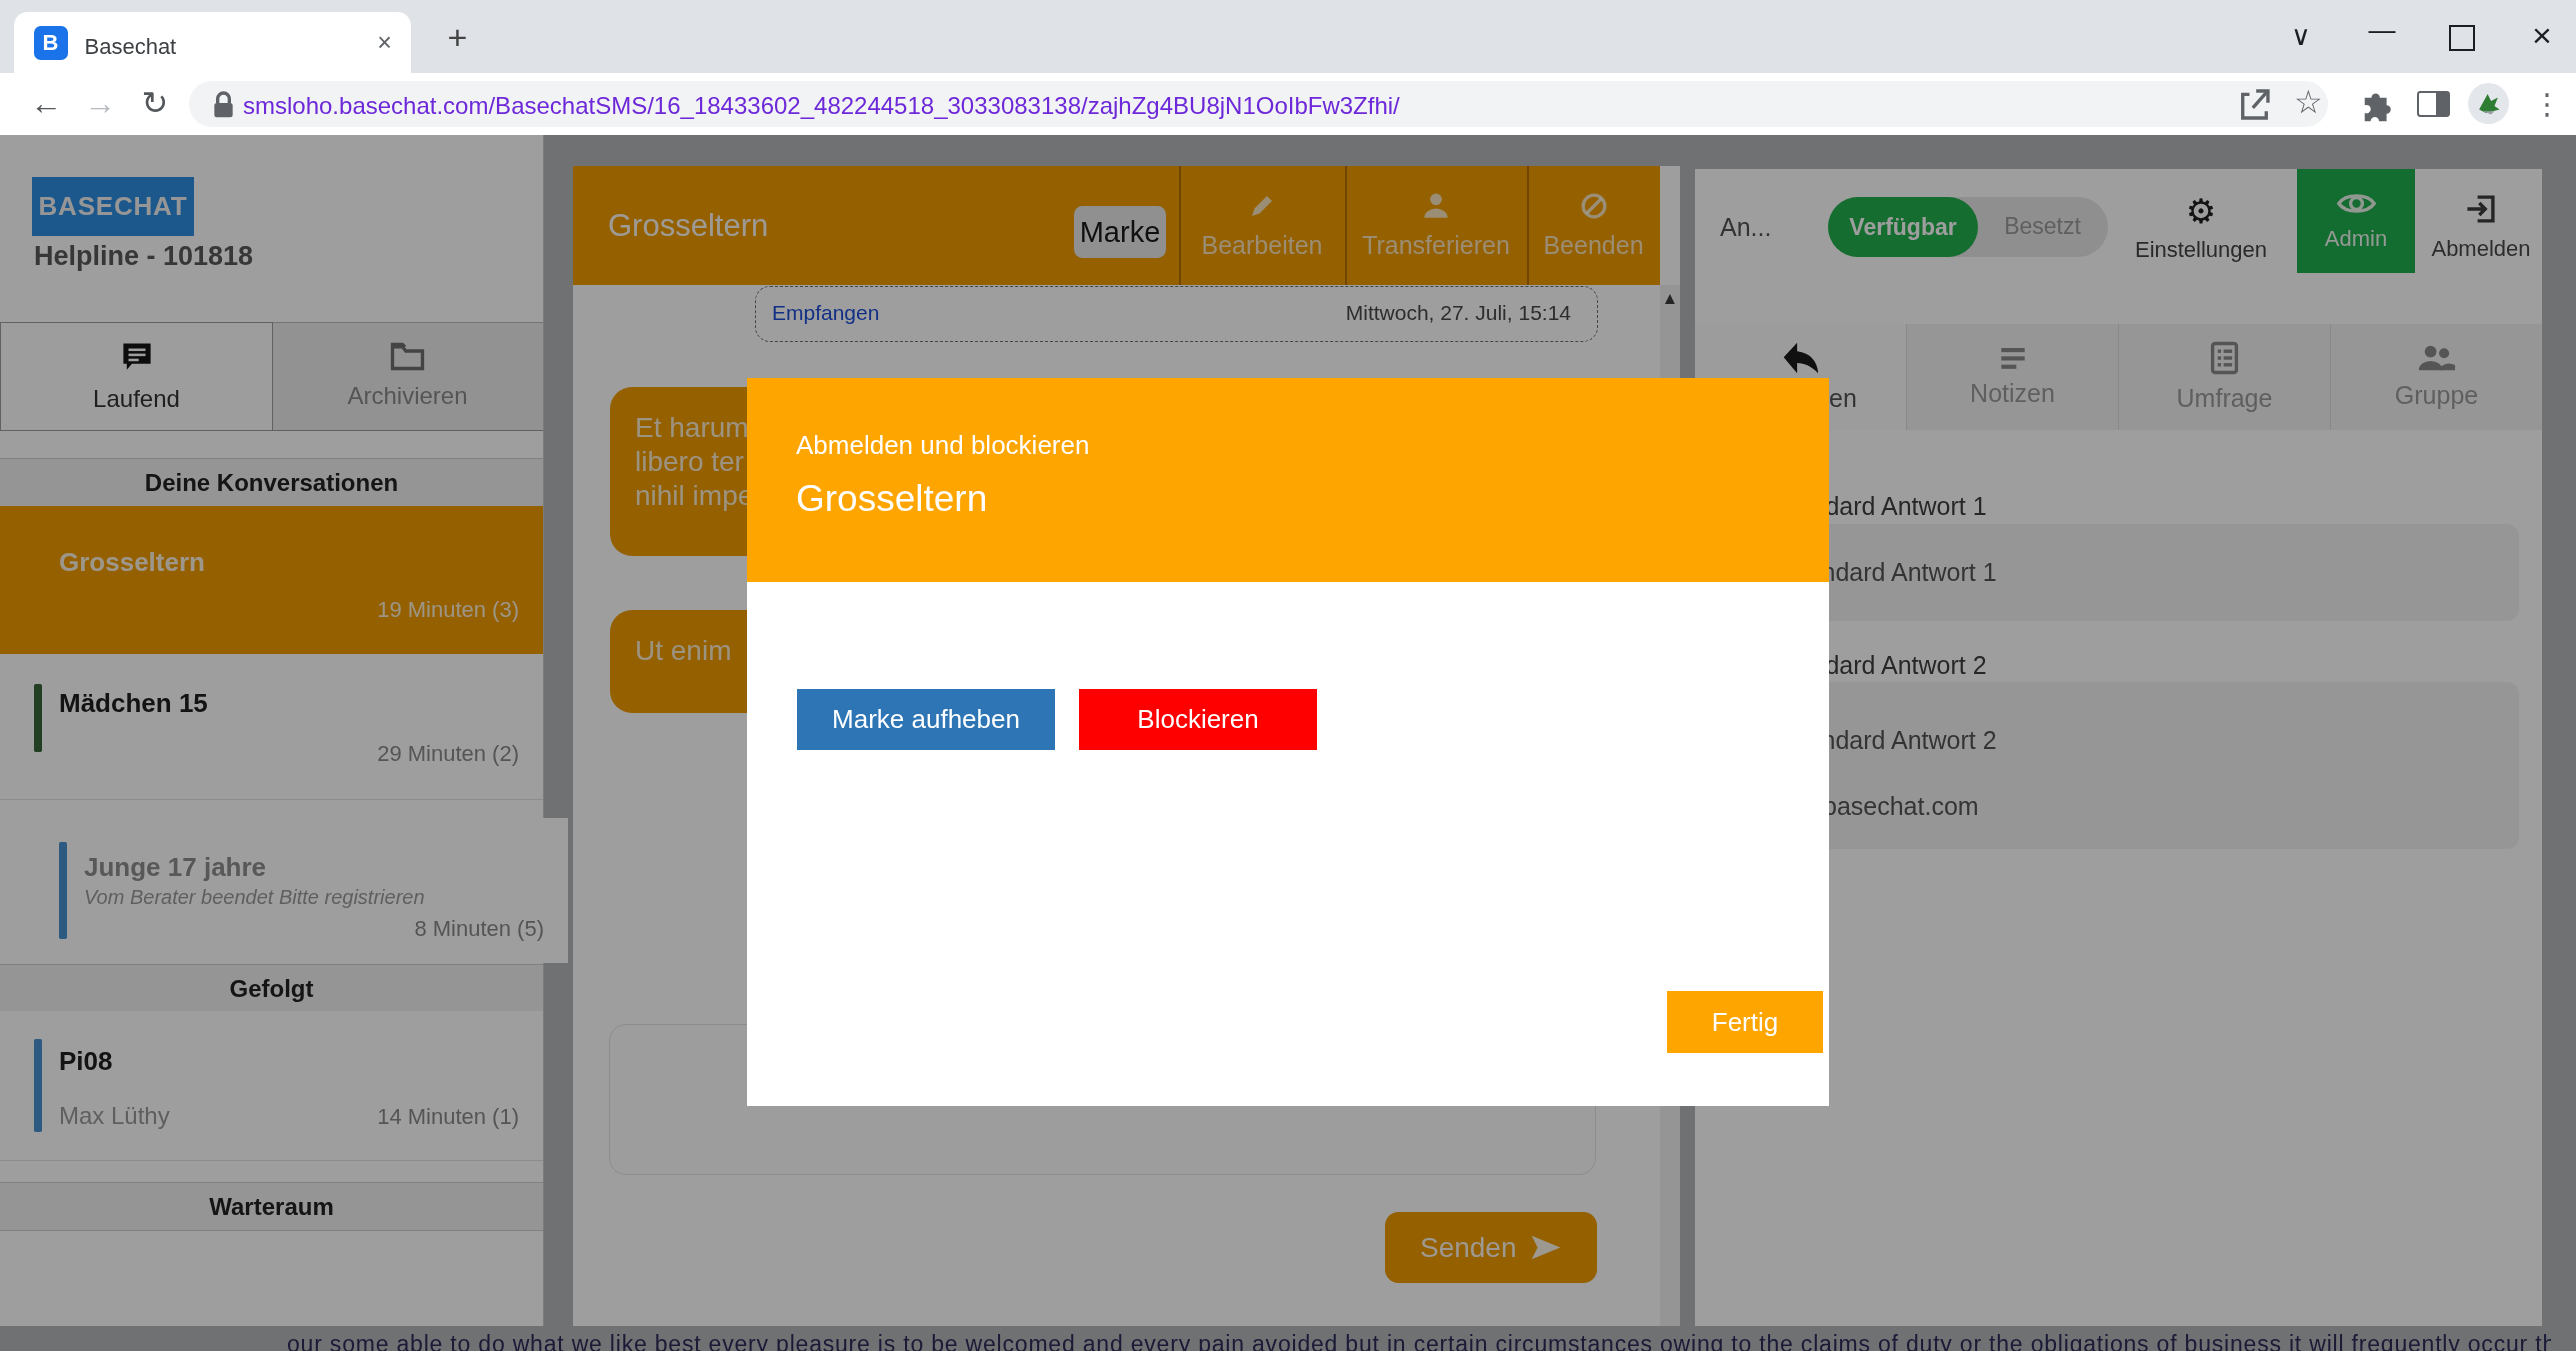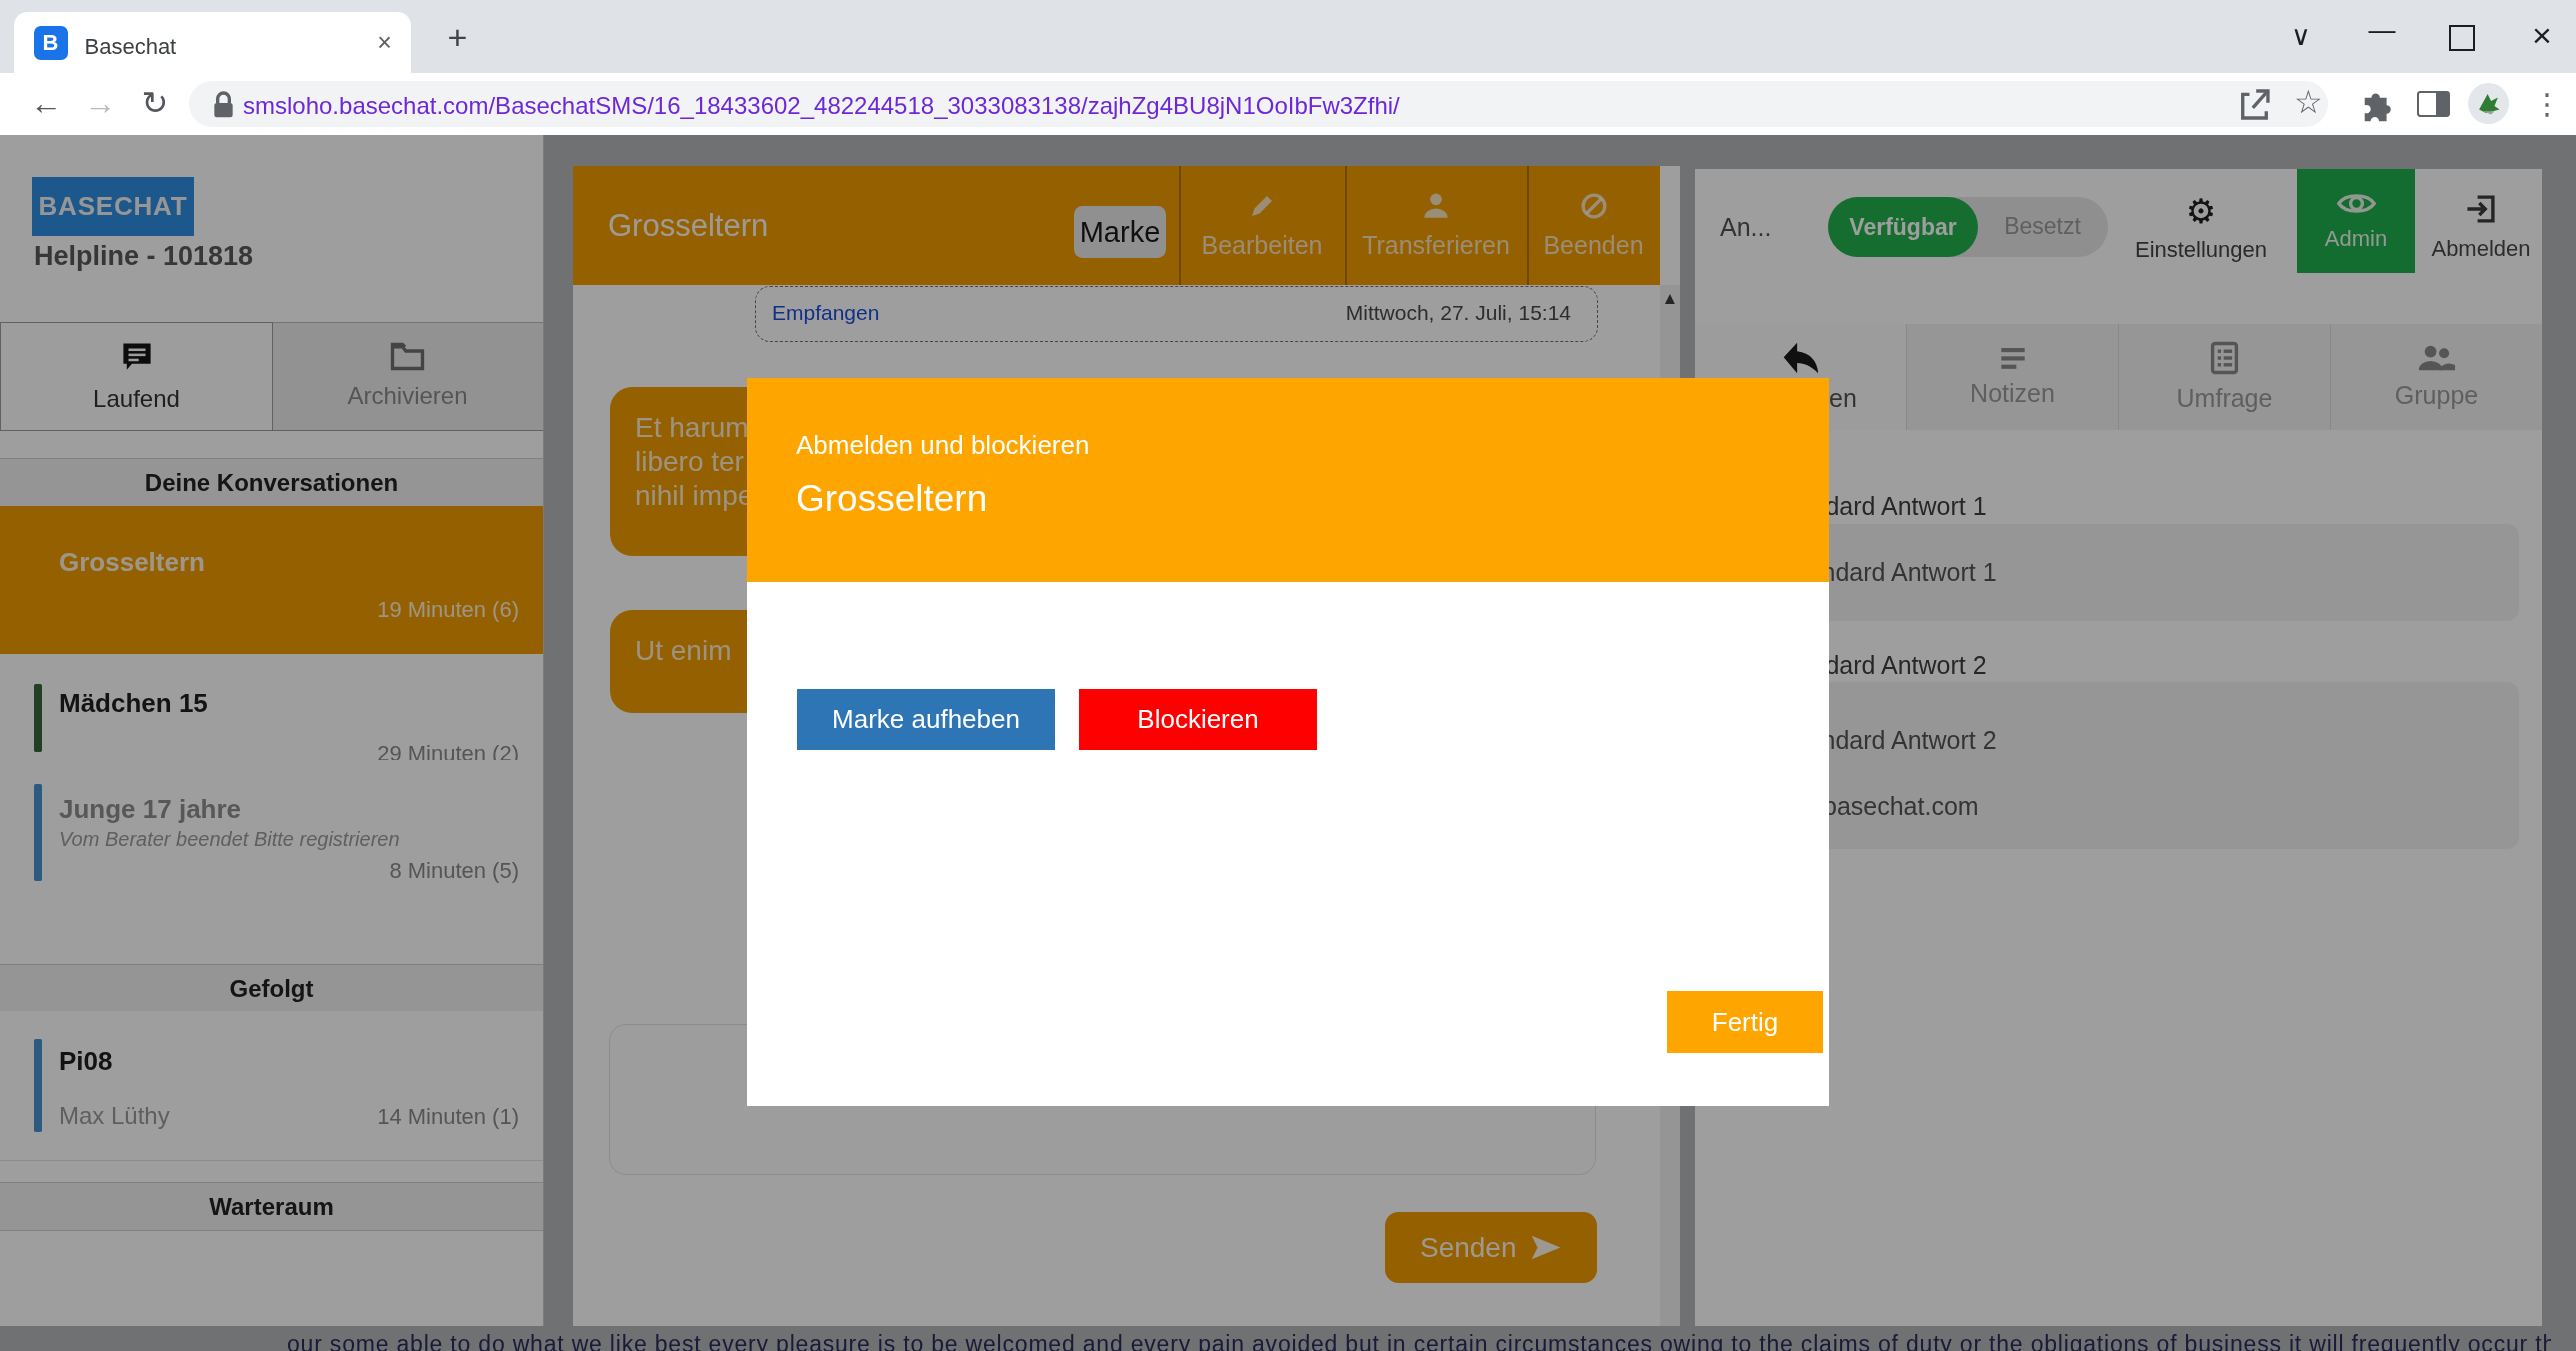--- a/index.html
+++ b/index.html
@@ -185,30 +185,30 @@
             <path d="M3 7 h12 l4 5 h20 v21 h-36 Z M3 7 v-3 h12 l3 3" fill="none" stroke="#6e6e6e" stroke-width="4"></path>
           </svg>
       </span>
       <span class="lbl">Archivieren</span>
     </div>
 
     <div class="abs secthdr ctr" style="top:323px;">Deine Konversationen</div>
 
     <div class="abs conv sel" style="top:371px;height:149px;">
       <div class="abs convtitle" style="top:41px;">Grosseltern</div>
-      <div class="abs convmeta" style="top:91px;">19 Minuten (6)</div>
+      <div class="abs convmeta" style="top:91px;">19 Minuten (3)</div>
     </div>
 
     <div class="abs conv" style="top:519px;height:145px;">
       <div class="abs vbar" style="top:30px;height:68px;background:#38663a;"></div>
       <div class="abs convtitle" style="top:34px;">Mädchen 15</div>
       <div class="abs convmeta" style="top:87px;">29 Minuten (2)</div>
     </div>
 
-    <div class="abs conv" style="top:625px;height:145px;border-bottom:none;">
+    <div class="abs conv" style="top:683px;height:145px;border-bottom:none;margin-left:25px;">
       <div class="abs vbar" style="top:24px;height:97px;background:#4791cf;"></div>
       <div class="abs convtitle dim" style="top:34px;">Junge 17 jahre</div>
       <div class="abs convsub" style="top:68px;">Vom Berater beendet  Bitte registrieren</div>
       <div class="abs convmeta" style="top:98px;">8 Minuten (5)</div>
     </div>
 
     <div class="abs secthdr ctr" style="top:829px;">Gefolgt</div>
 
     <div class="abs conv" style="top:876px;height:149px;">
       <div class="abs vbar" style="top:28px;height:93px;background:#4791cf;"></div>

